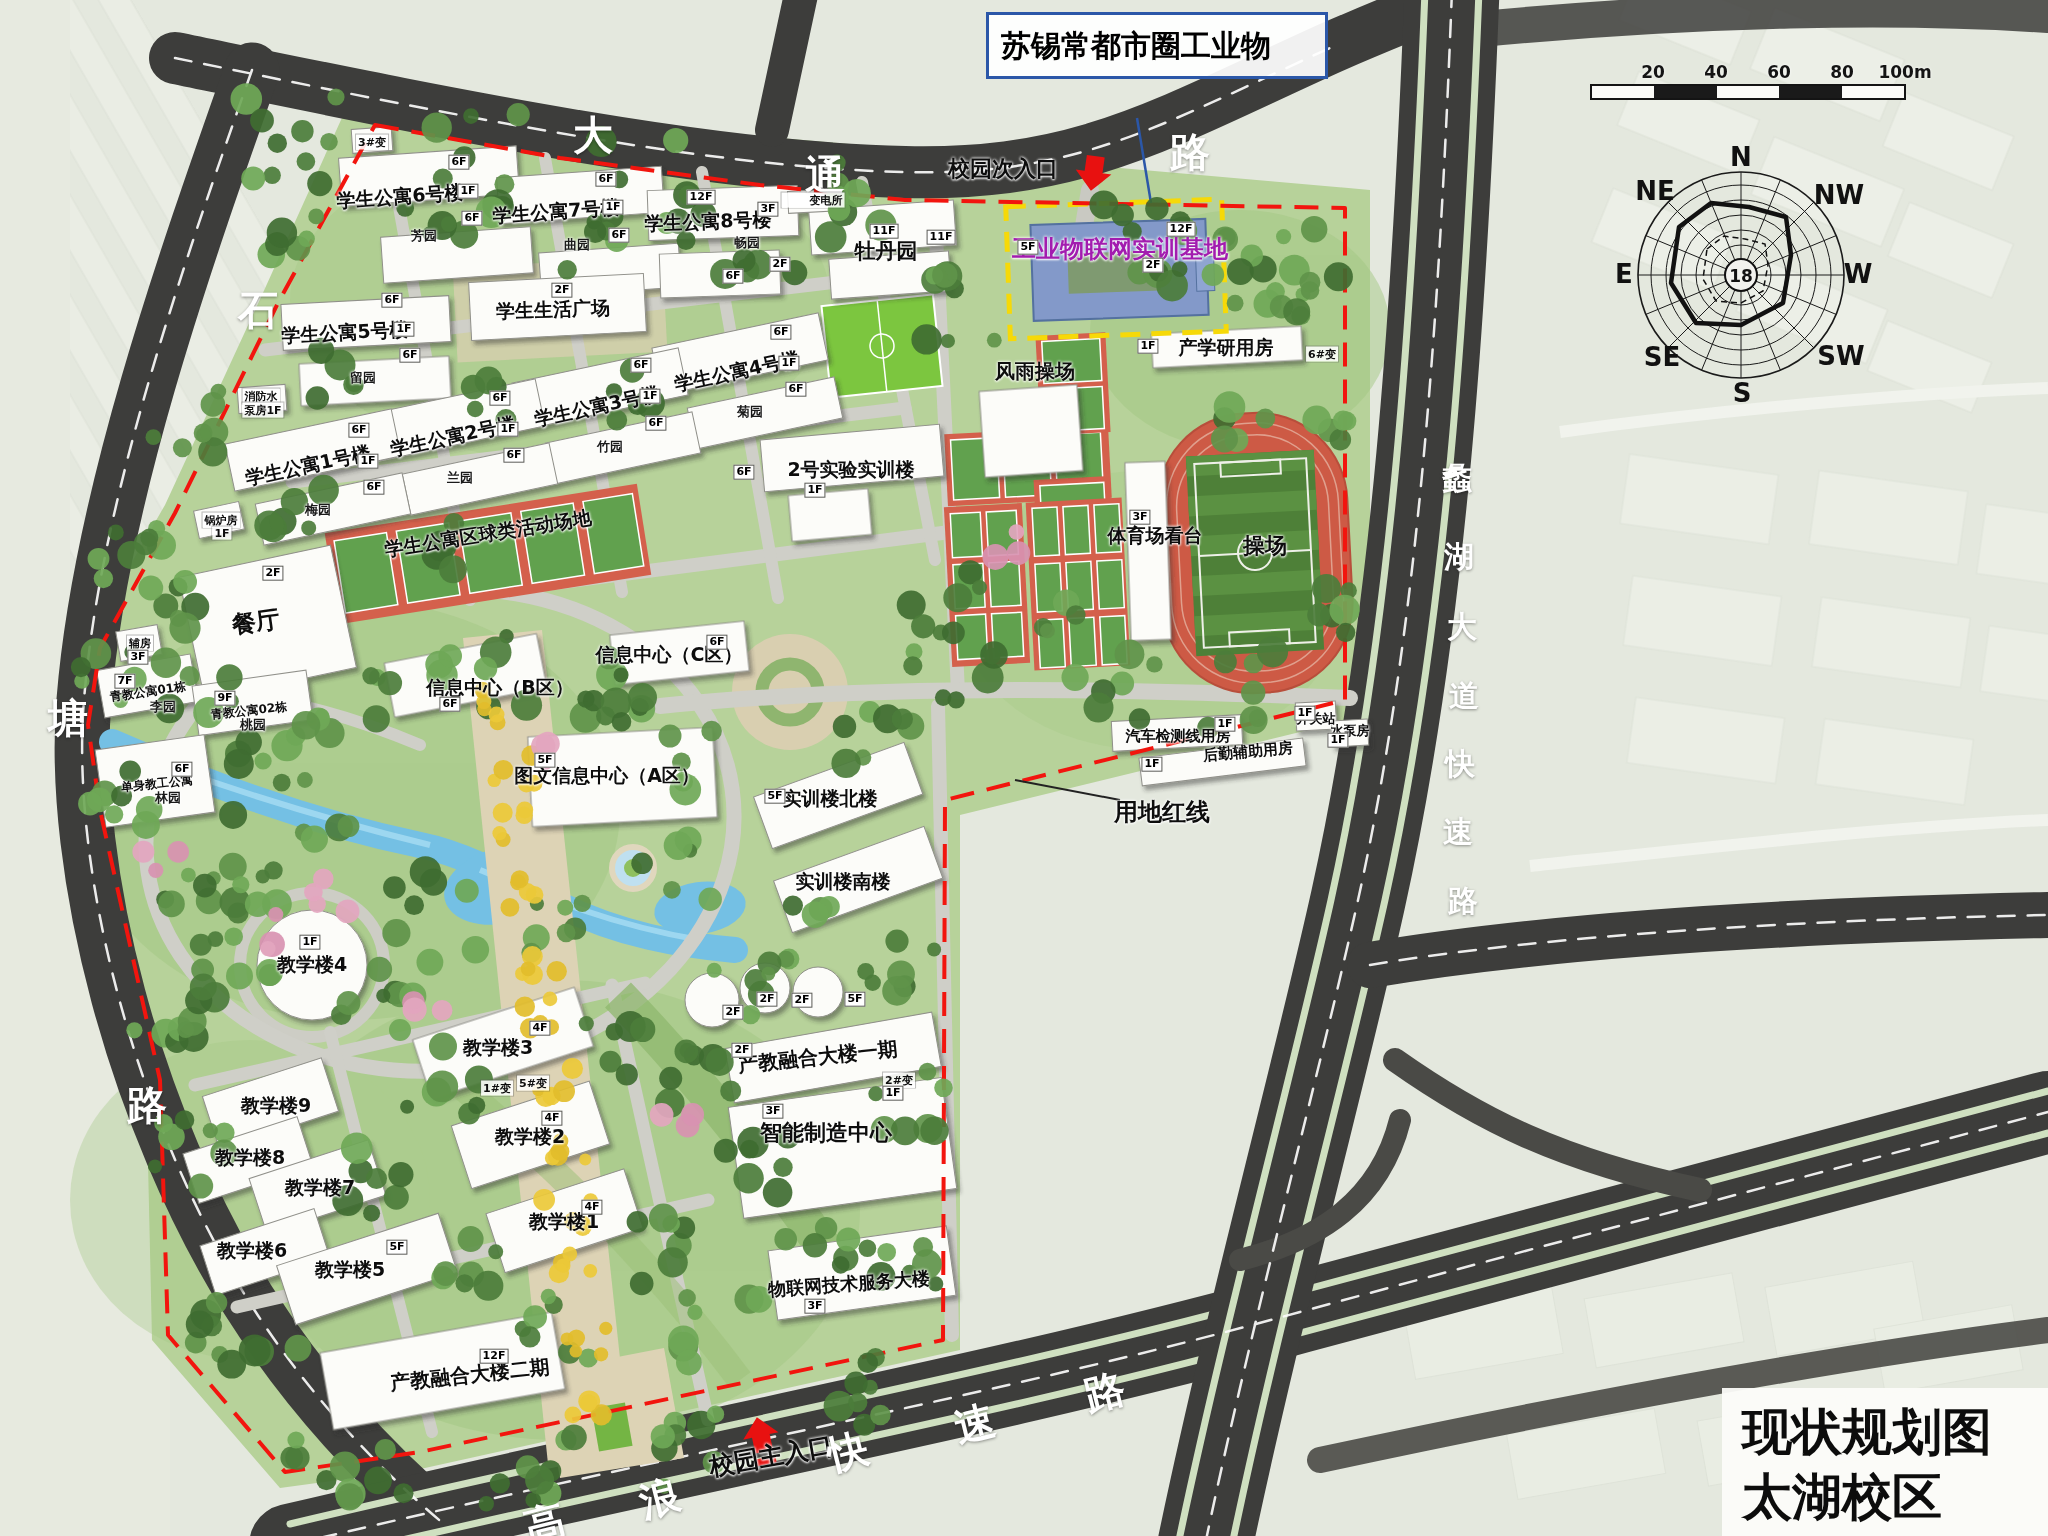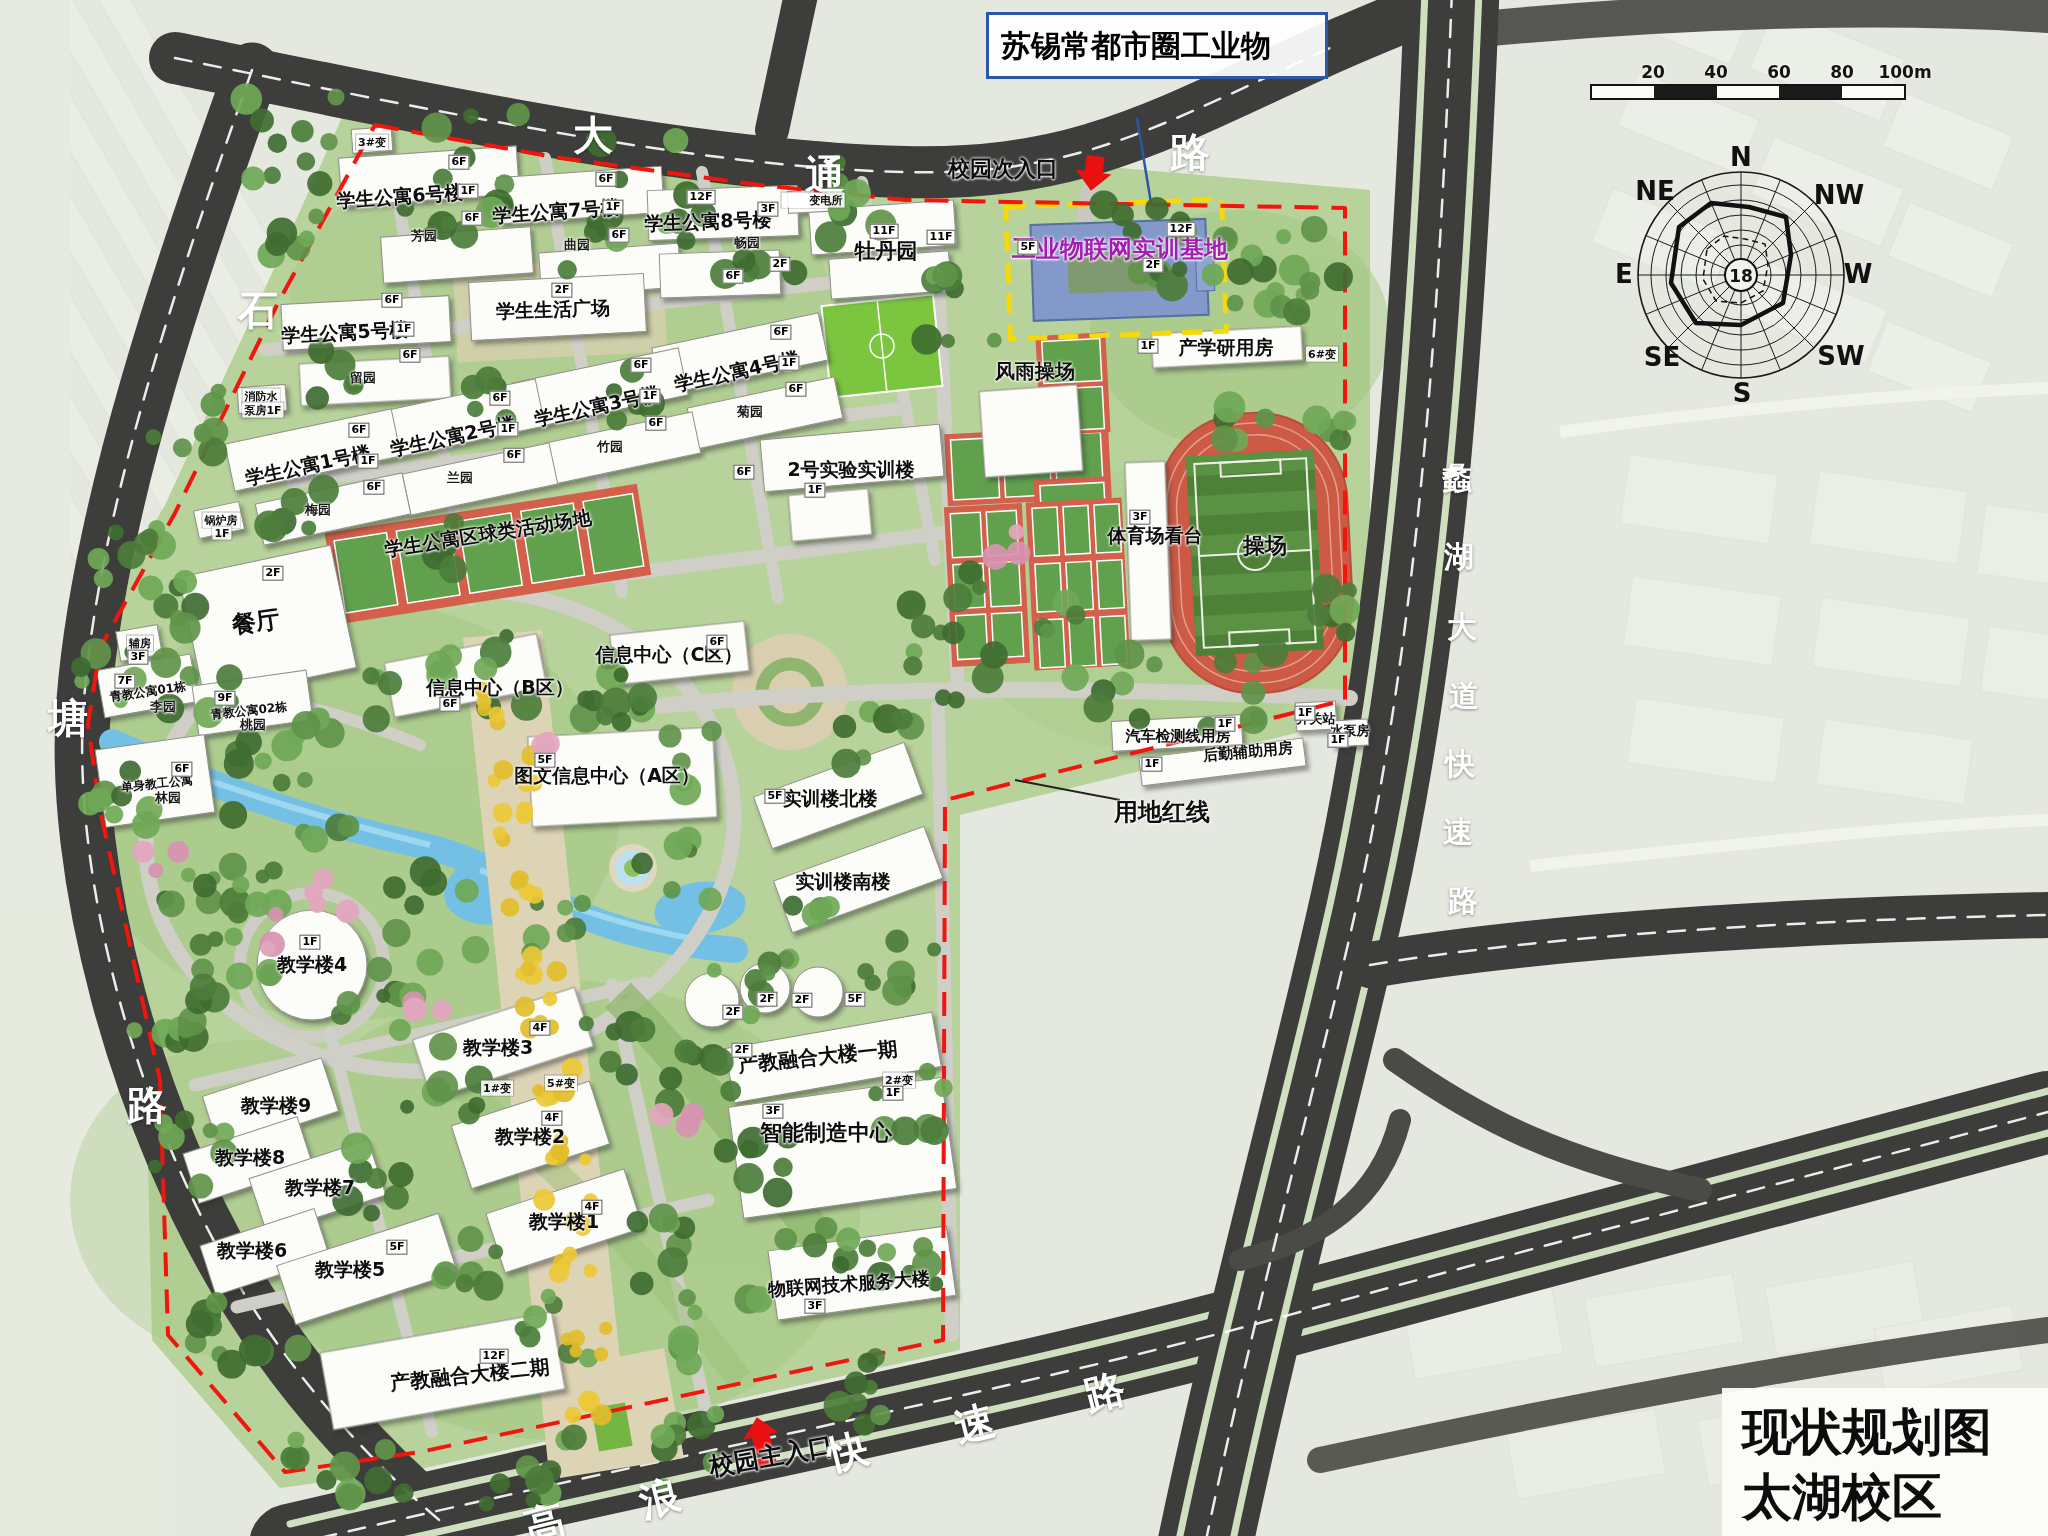--- a/index.html
+++ b/index.html
@@ -967,21 +967,21 @@
       <span class="lbl garden" style="left: 610px; top: 447px; font-size: 13px; transform: translate(-50%, -50%) rotate(0deg);">竹园</span>
       <span class="lbl garden" style="left: 750px; top: 412px; font-size: 13px; transform: translate(-50%, -50%) rotate(0deg);">菊园</span>
       <span class="lbl garden" style="left: 163px; top: 707px; font-size: 13px; transform: translate(-50%, -50%) rotate(0deg);">李园</span>
       <span class="lbl garden" style="left: 253px; top: 725px; font-size: 13px; transform: translate(-50%, -50%) rotate(0deg);">桃园</span>
       <span class="lbl garden" style="left: 168px; top: 798px; font-size: 13px; transform: translate(-50%, -50%) rotate(0deg);">林园</span>
       <span class="lbl small" style="left: 372px; top: 142px; font-size: 11px; transform: translate(-50%, -50%) rotate(0deg);">3#变</span>
       <span class="lbl small" style="left: 813px; top: 200px; font-size: 11px; transform: translate(-50%, -50%) rotate(0deg); padding-left: 28px;">变电所</span>
       <span class="lbl small" style="left: 1322px; top: 354px; font-size: 11px; transform: translate(-50%, -50%) rotate(0deg);">6#变</span>
       <span class="lbl small" style="left: 899px; top: 1080px; font-size: 11px; transform: translate(-50%, -50%) rotate(0deg);">2#变</span>
       <span class="lbl small" style="left: 497px; top: 1088px; font-size: 11px; transform: translate(-50%, -50%) rotate(0deg);">1#变</span>
-      <span class="lbl small" style="left: 533px; top: 1083px; font-size: 11px; transform: translate(-50%, -50%) rotate(0deg); margin-left: 28px;">5#变</span>
+      <span class="lbl small" style="left: 533px; top: 1083px; font-size: 11px; transform: translate(-50%, -50%) rotate(0deg);">5#变</span>
       <span class="lbl small" style="left: 261px; top: 396px; font-size: 11px; transform: translate(-50%, -50%) rotate(0deg);">消防水</span>
       <span class="lbl small" style="left: 263px; top: 410px; font-size: 11px; transform: translate(-50%, -50%) rotate(0deg);">泵房1F</span>
       <span class="lbl small" style="left: 221px; top: 520px; font-size: 11px; transform: translate(-50%, -50%) rotate(0deg);">锅炉房</span>
       <span class="lbl small" style="left: 222px; top: 533px; font-size: 11px; transform: translate(-50%, -50%) rotate(0deg);">1F</span>
       <span class="lbl small" style="left: 140px; top: 643px; font-size: 11px; transform: translate(-50%, -50%) rotate(0deg);">辅房</span>
       <span class="tag" style="left: 459px; top: 162px; font-size: 11px; transform: translate(-50%, -50%) rotate(0deg);">6F</span>
       <span class="tag" style="left: 468px; top: 191px; font-size: 11px; transform: translate(-50%, -50%) rotate(0deg);">1F</span>
       <span class="tag" style="left: 472px; top: 218px; font-size: 11px; transform: translate(-50%, -50%) rotate(0deg);">6F</span>
       <span class="tag" style="left: 606px; top: 179px; font-size: 11px; transform: translate(-50%, -50%) rotate(0deg);">6F</span>
       <span class="tag" style="left: 613px; top: 207px; font-size: 11px; transform: translate(-50%, -50%) rotate(0deg);">1F</span>

